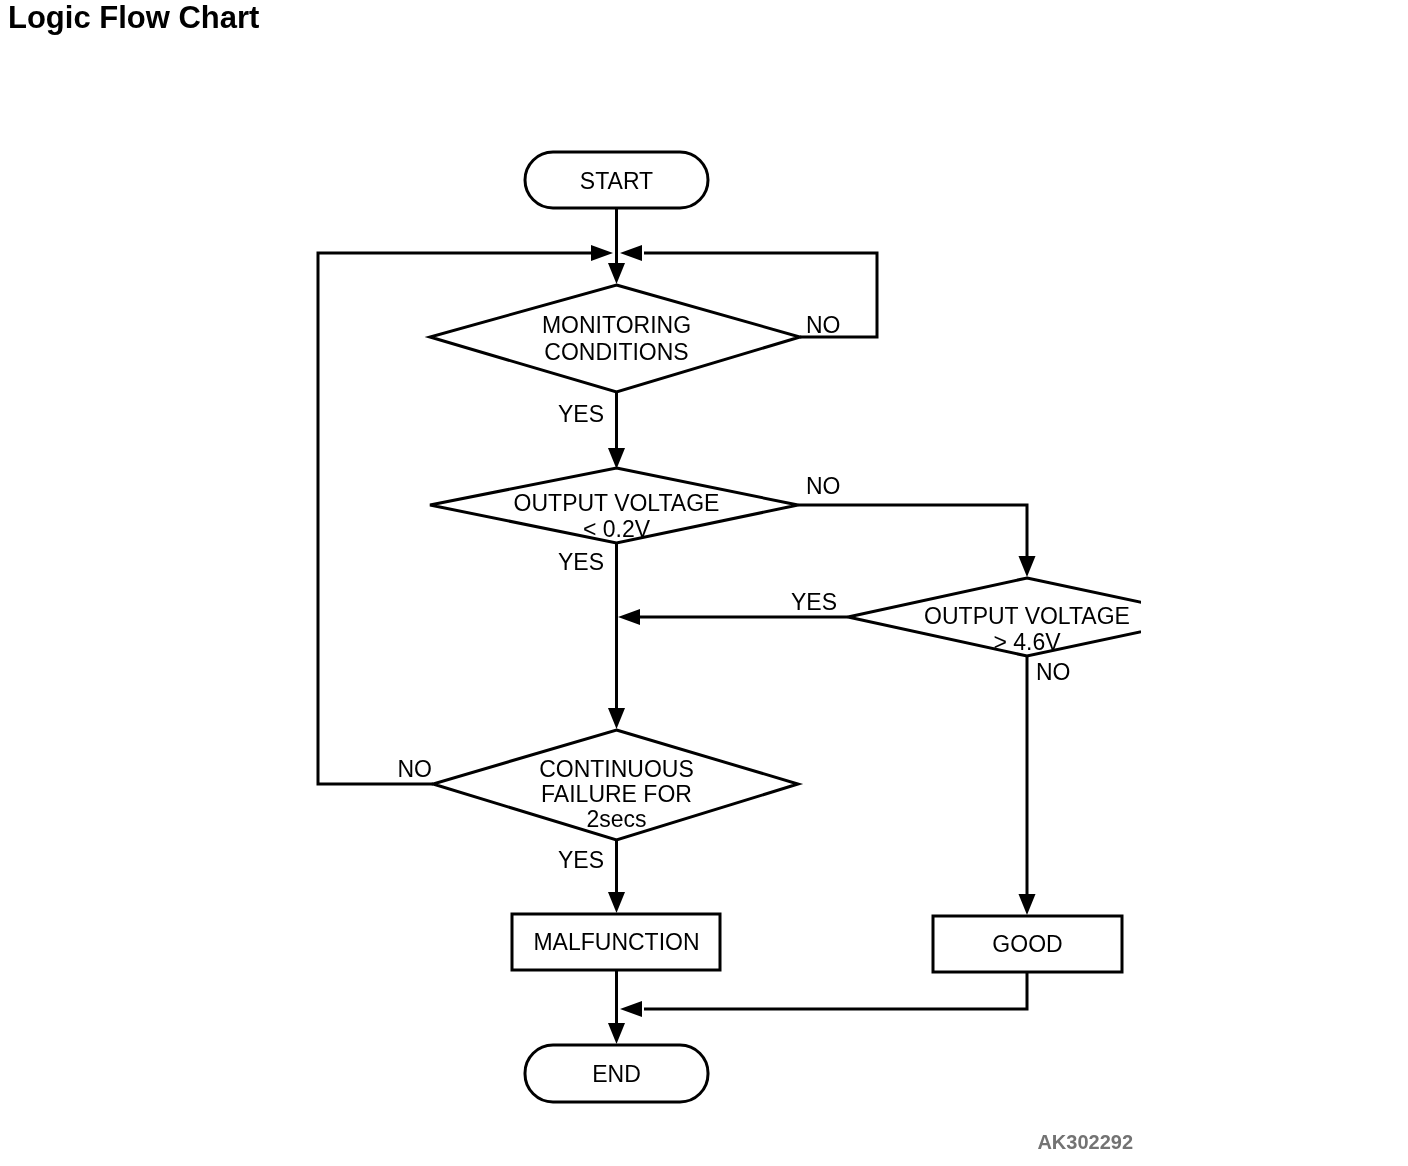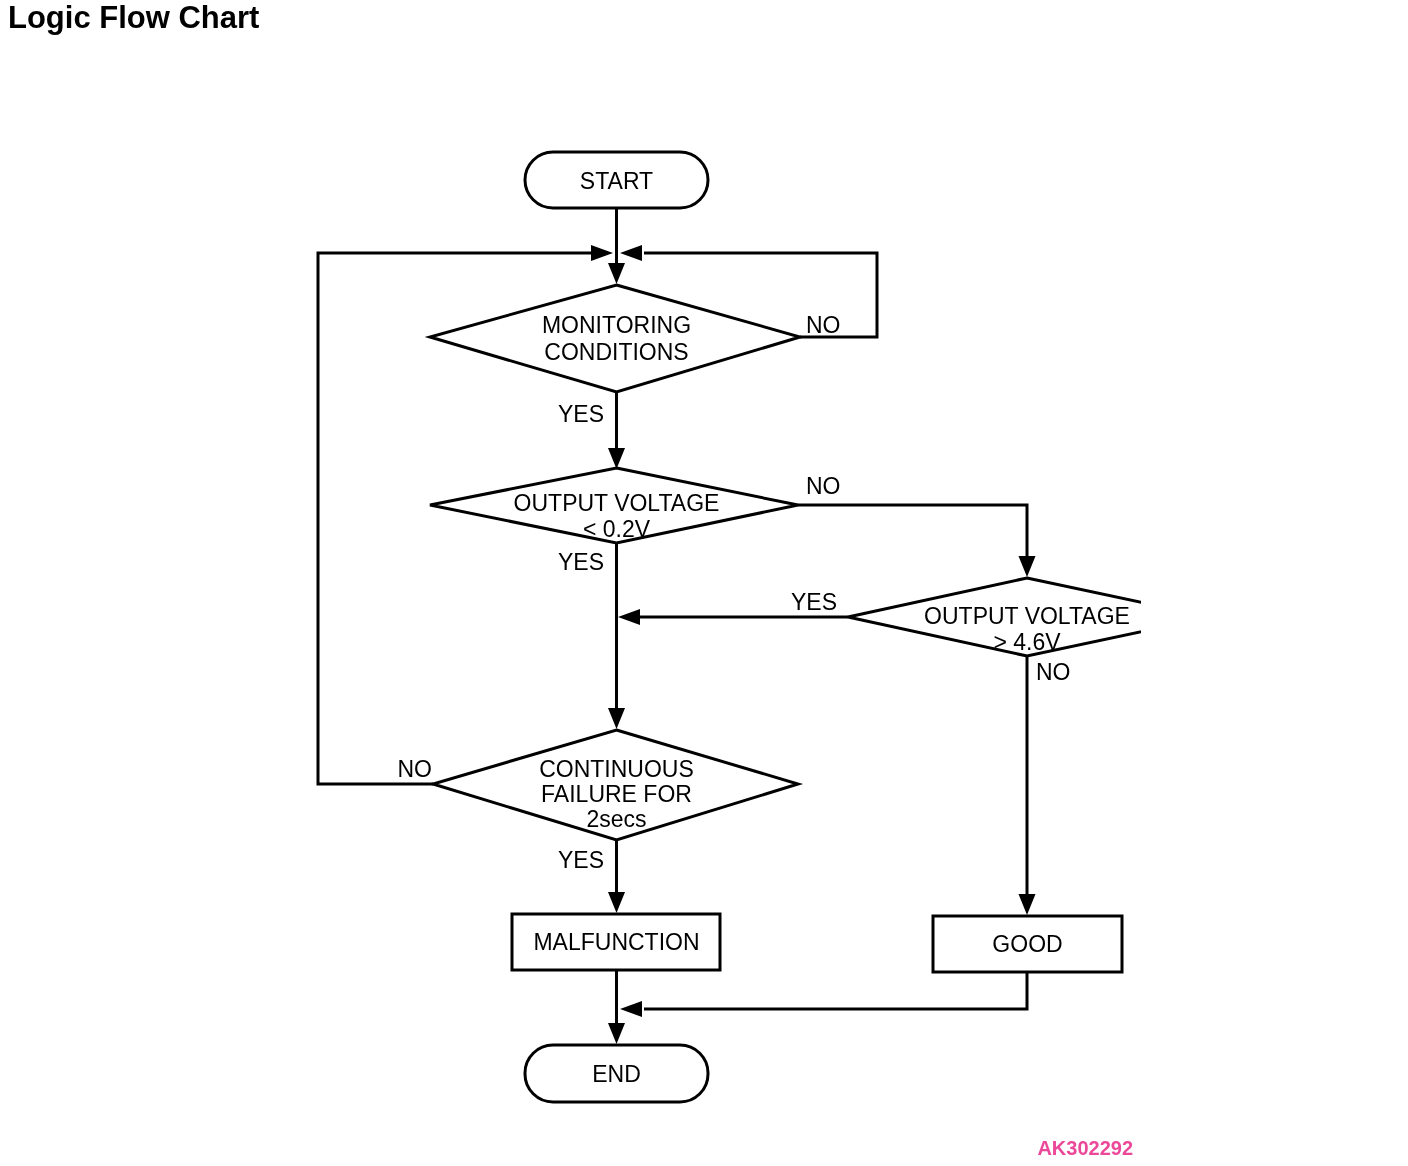--- a/index.html
+++ b/index.html
@@ -22,24 +22,24 @@
     margin: 0;
     font-size: 31px;
     line-height: 1.15;
     font-weight: bold;
     color: #000000;
     font-family: "Liberation Sans", sans-serif;
   }
   .figure-code {
     position: absolute;
     right: 8px;
-    bottom: 6px;
+    bottom: 12px;
     font-size: 20px;
     font-weight: bold;
-    color: #ec4899;
+    color: #737373;
     font-family: "Liberation Sans", sans-serif;
     margin-left: 39px;
   }
   svg.flowchart {
     position: absolute;
     top: 0;
     left: 0;
   }
   .shape {
     fill: #ffffff;

